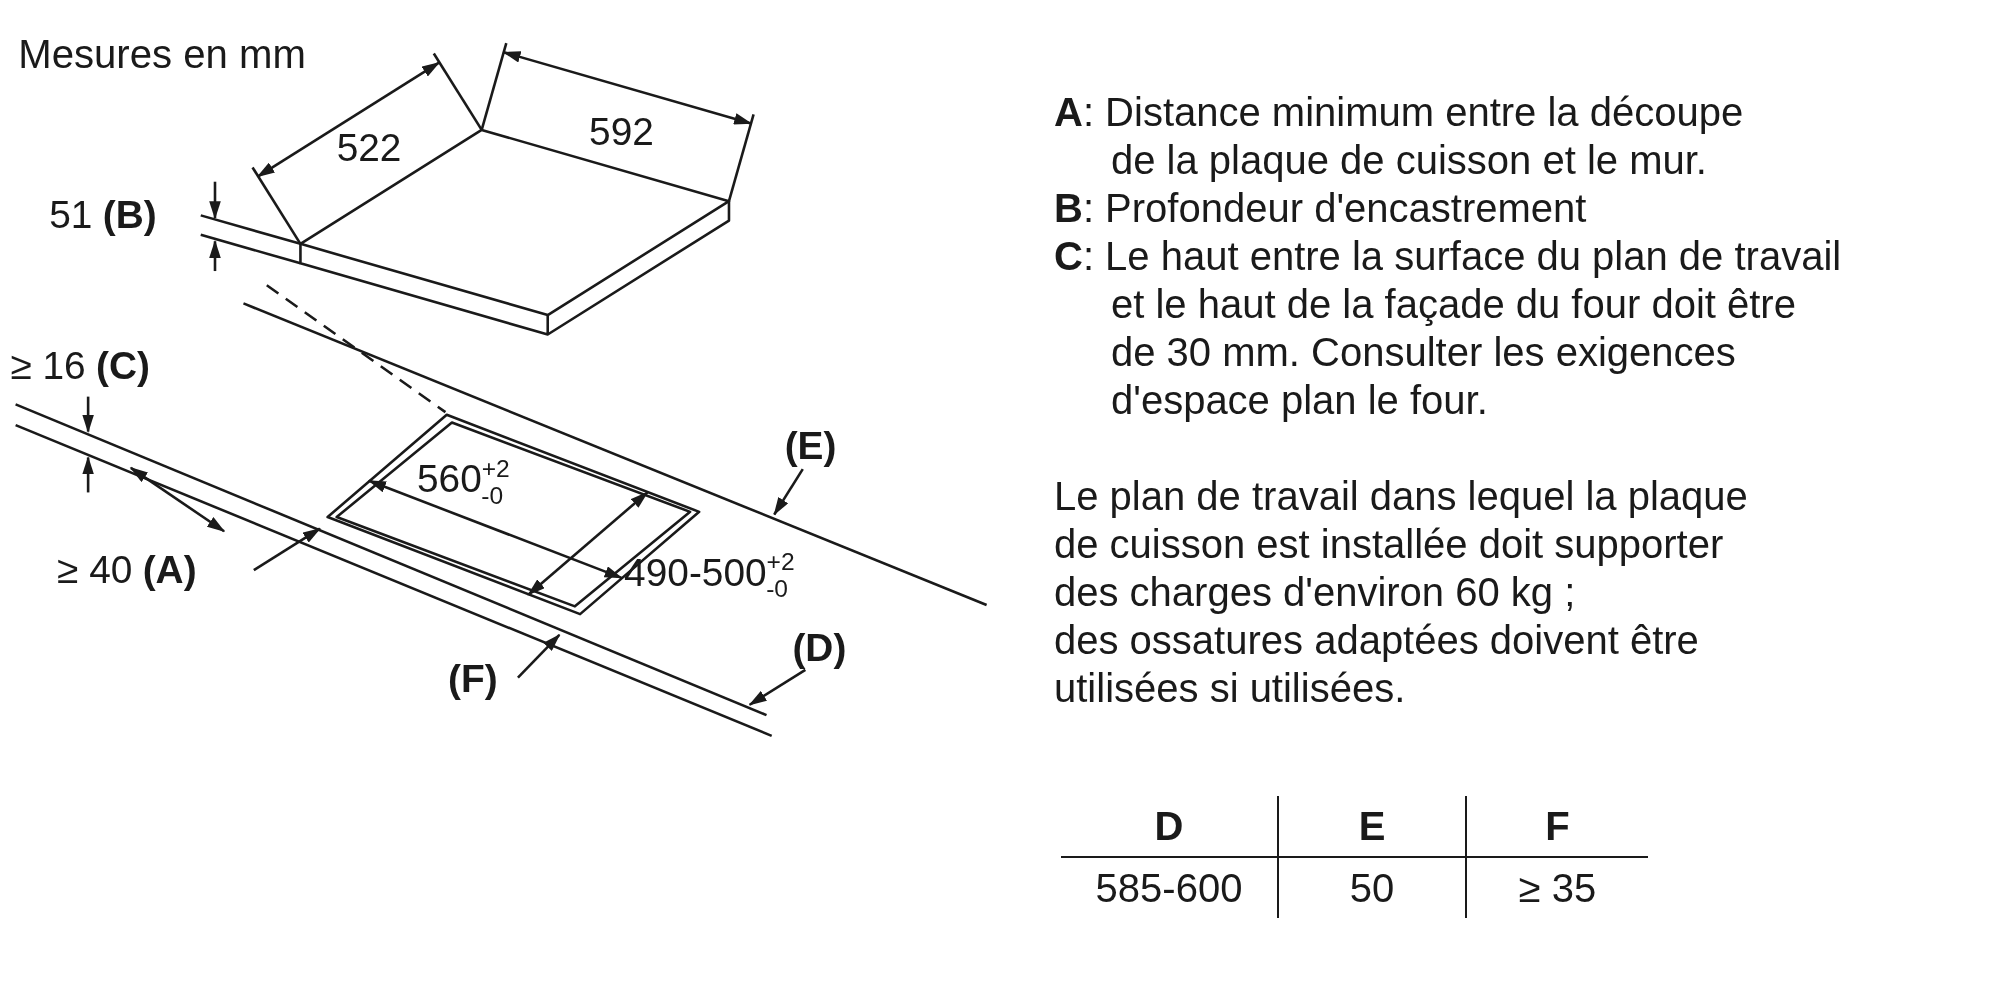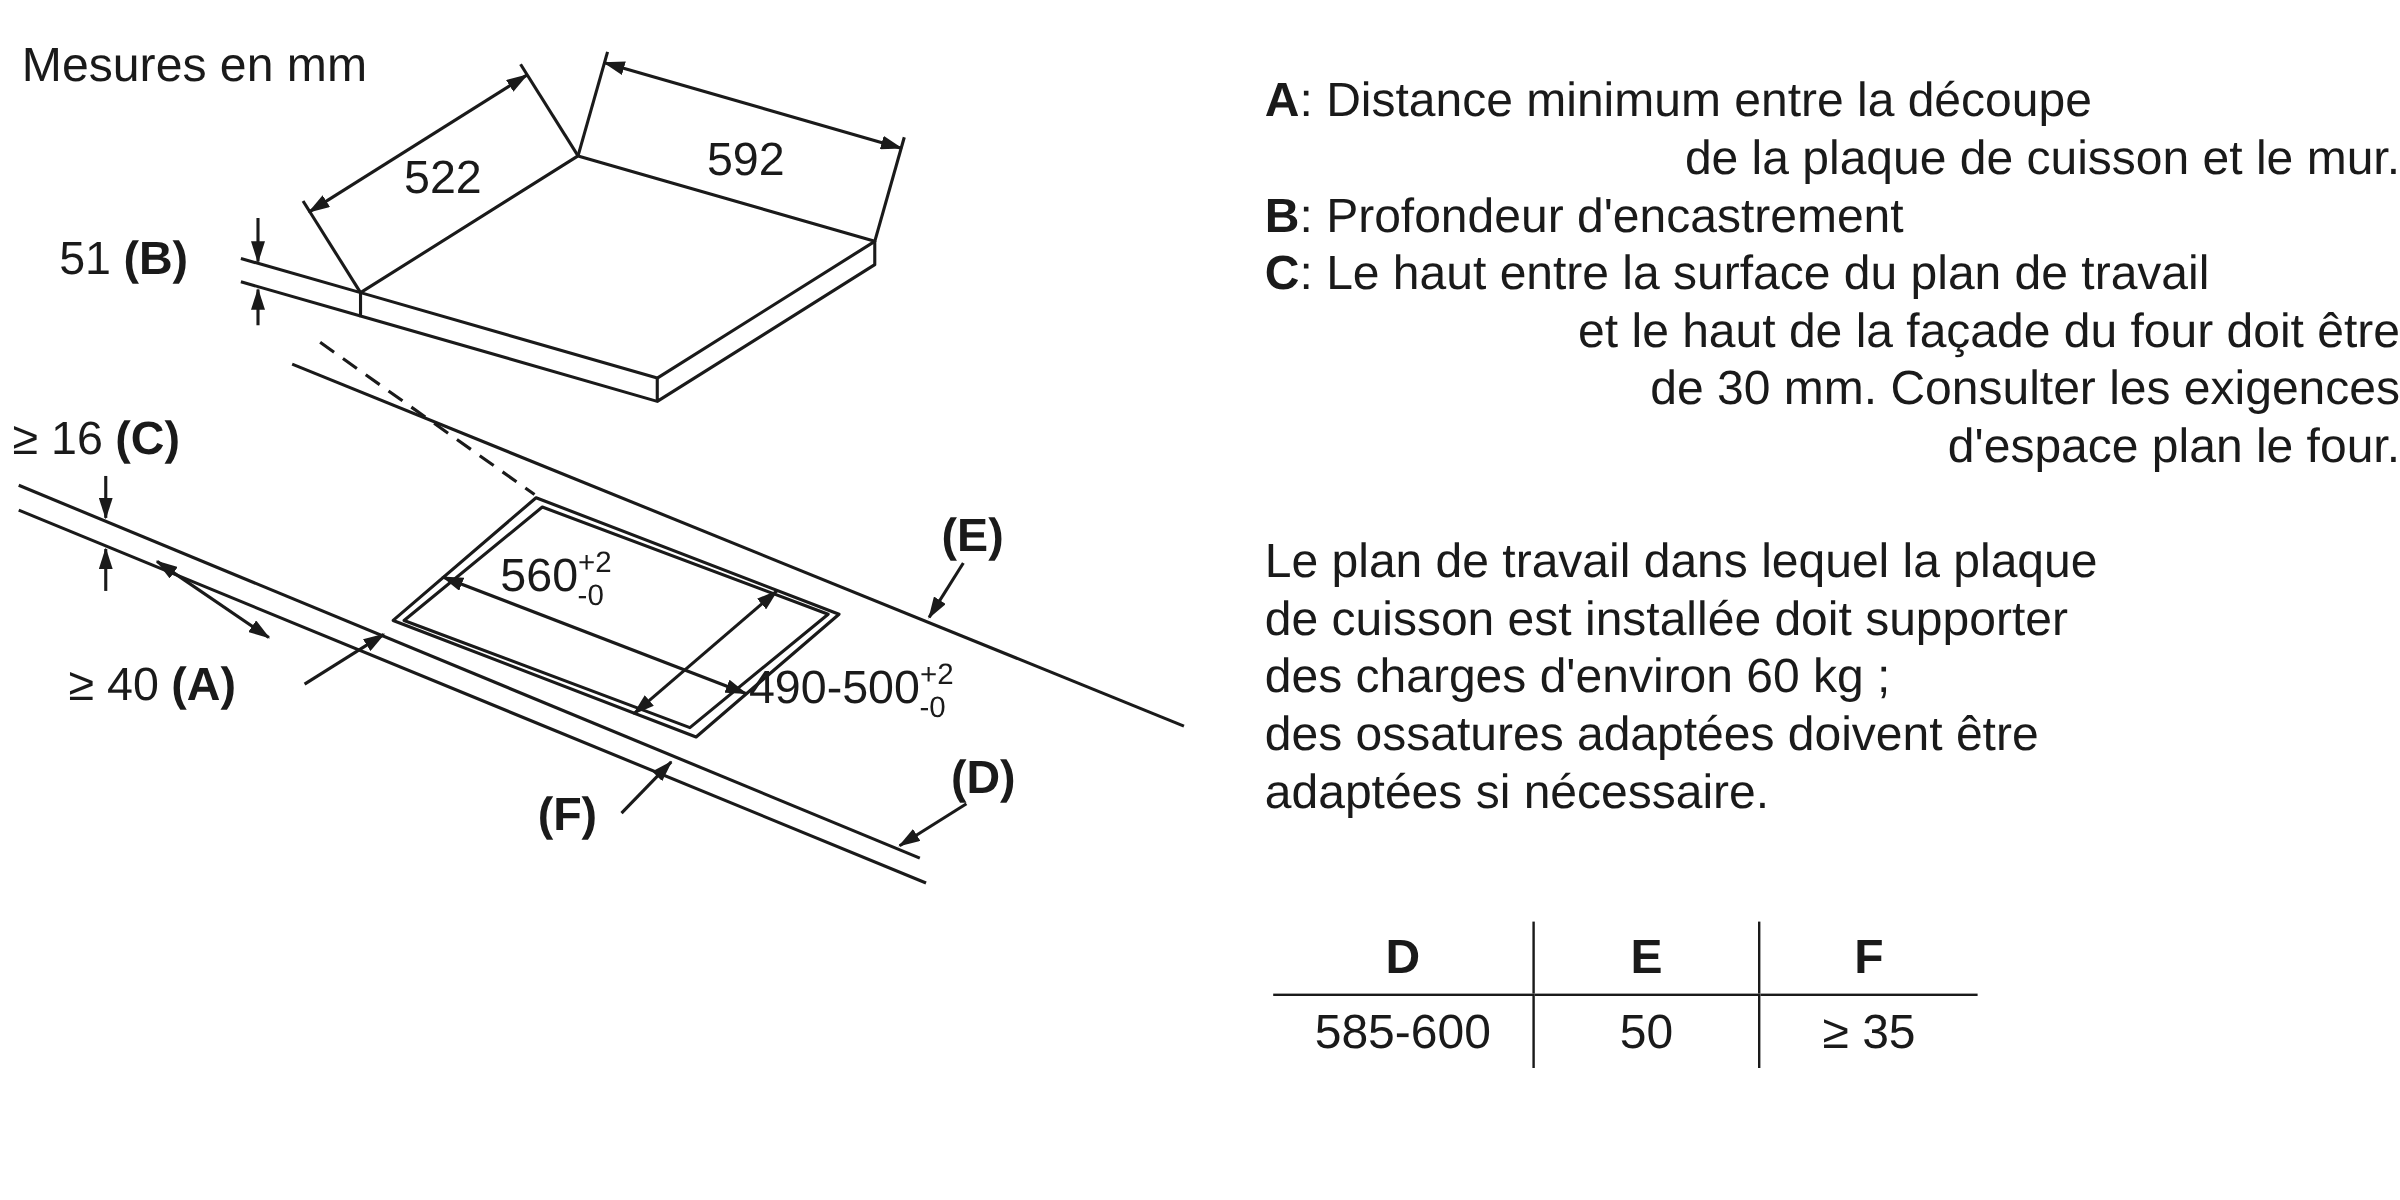--- a/index.html
+++ b/index.html
@@ -20,28 +20,28 @@
   svg { display: block; }
   .ln   { stroke: #1a1a1a; stroke-width: 2; fill: none; stroke-linejoin: round; }
   .lnw  { stroke: #1a1a1a; stroke-width: 2; fill: #ffffff; stroke-linejoin: round; }
   .dash { stroke: #1a1a1a; stroke-width: 2; fill: none; stroke-dasharray: 11 7; }
   .dimtext { font-family: "Liberation Sans", sans-serif; font-size: 30px; fill: #1a1a1a; }
   .title-text { font-family: "Liberation Sans", sans-serif; font-size: 31px; fill: #1a1a1a; }
   .bold { font-weight: bold; }
   .tol  { font-size: 19px; }
 
   
-  .right-col { position: absolute; left: 1054px; top: 60px; width: 946px; }
+  .right-col { position: absolute; left: 1054px; top: 88px; width: 946px; }
   .legend .line, .para .line {
     font-size: 40px;
     line-height: 48px;
     white-space: nowrap;
   }
   .legend .letter { font-weight: bold; }
-  .legend .cont { padding-left: 57px; text-align: right; }
+  .legend .cont { padding-left: 57px; }
   .para { margin-top: 48px; }
 
   
   .dims-table { border-collapse: collapse; margin-top: 84px; margin-left: 7px; }
   .dims-table th, .dims-table td {
     font-size: 40px;
     text-align: center;
     vertical-align: middle;
     height: 60px;
     padding: 0 8px;
@@ -164,21 +164,21 @@
         <div class="line cont"><span>de 30 mm. Consulter les exigences</span></div>
         <div class="line cont"><span>d'espace plan le four.</span></div>
       </div>
     </div>
 
     <div class="para">
       <div class="line">Le plan de travail dans lequel la plaque</div>
       <div class="line">de cuisson est installée doit supporter</div>
       <div class="line">des charges d'environ 60 kg ;</div>
       <div class="line">des ossatures adaptées doivent être</div>
-      <div class="line">adaptées si nécessaire.</div>
+      <div class="line">utilisées si utilisées.</div>
     </div>
 
     <table class="dims-table">
       <thead>
         <tr>
           <th class="col-d">D</th>
           <th class="col-e vline">E</th>
           <th class="col-f vline">F</th>
         </tr>
       </thead>

